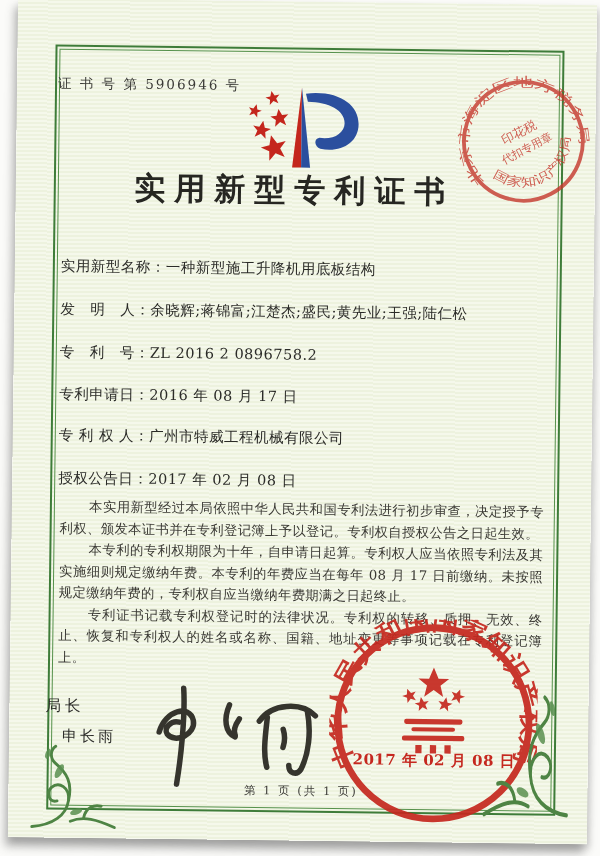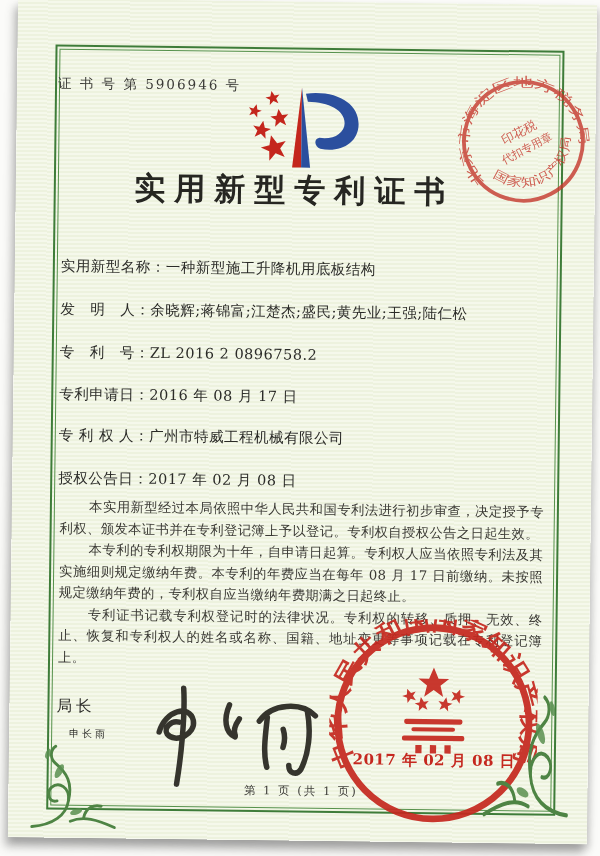--- a/index.html
+++ b/index.html
@@ -36,22 +36,22 @@
   }
   .field-row{
     position:absolute;left:46px;right:40px;
     font-size:14.5px;color:#2b2b28;white-space:pre;letter-spacing:.5px;
   }
   .body-text{
     position:absolute;left:48px;top:497px;width:484px;
     font-size:13.3px;line-height:21.5px;color:#3a3934;text-align:justify;
   }
   .body-text p{margin:0;text-indent:2.2em;letter-spacing:.4px}
-  .sig-title{position:absolute;left:47px;top:697px;font-size:15.5px;letter-spacing:4px;color:#2c2c29}
-  .sig-name{position:absolute;left:60px;top:728px;font-size:10px;letter-spacing:3px;color:#2c2c29}
+  .sig-title{position:absolute;left:36px;top:697px;font-size:15.5px;letter-spacing:4px;color:#2c2c29}
+  .sig-name{position:absolute;left:53px;top:728px;font-size:15px;letter-spacing:3px;color:#2c2c29}
   .signature{position:absolute;left:122px;top:680px;width:200px;height:110px}
   
   .main-seal{position:absolute;left:320px;top:616px;width:208px;height:208px;opacity:.92}
   .seal-date{
     position:absolute;left:330px;top:748px;width:190px;text-align:center;
     font-size:15px;font-weight:700;color:#c5281f;letter-spacing:.5px;white-space:pre;
   }
   .tax-stamp{
     position:absolute;left:440px;top:70px;width:134px;height:134px;
     transform:rotate(-28deg);opacity:.8;

